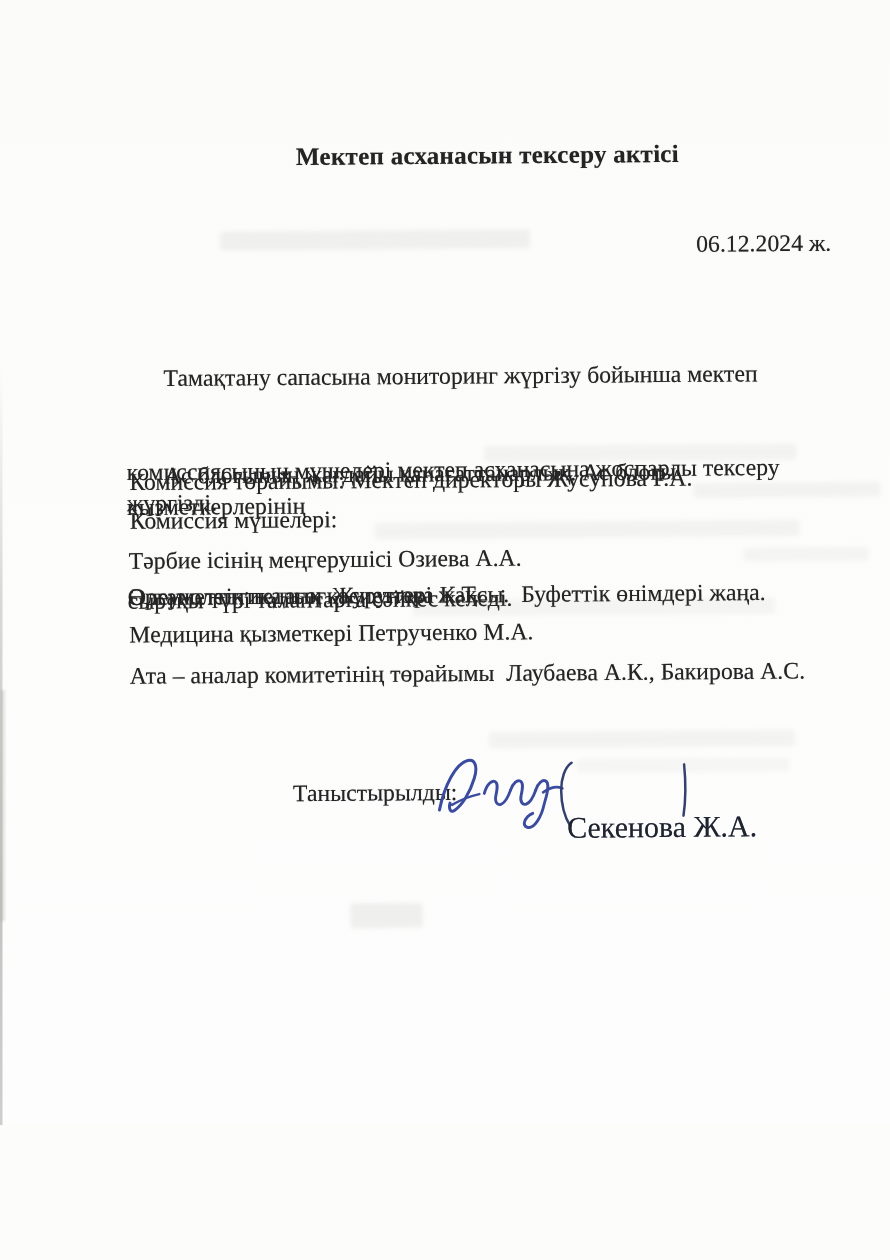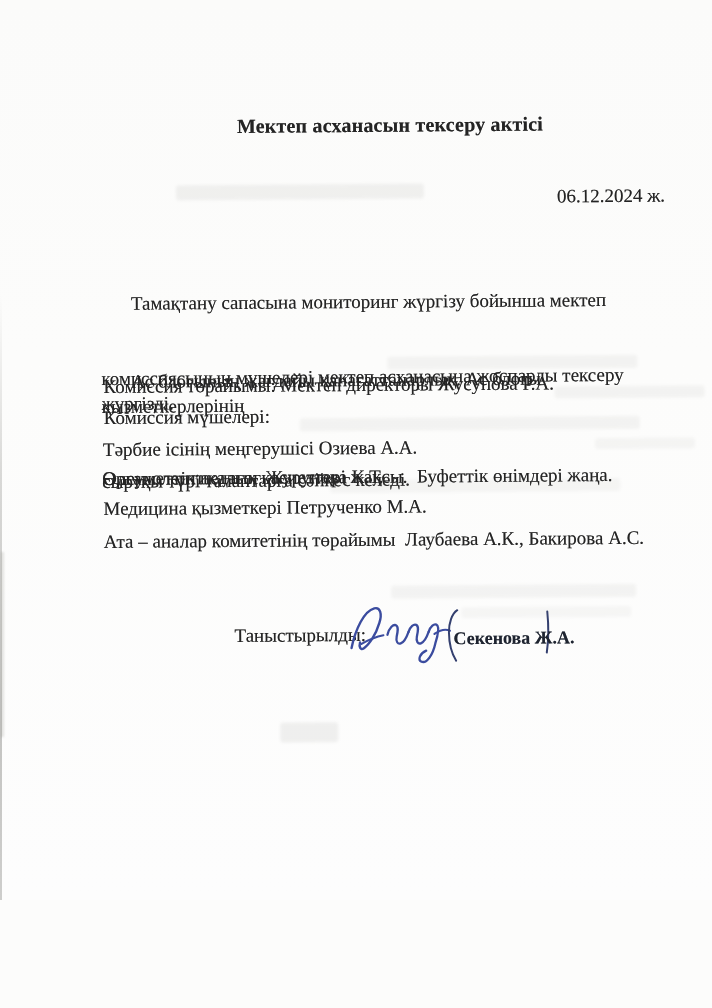--- a/index.html
+++ b/index.html
@@ -47,25 +47,24 @@
   .para {
     left: 102px;
     width: 532px;
     white-space: pre-wrap;
   }
   .para .pline { display: block; }
   .para .pline.indent { text-indent: 30px; }
   .sig-label { left: 233px; top: 622px; }
   .sig-name {
     left: 452px;
-    top: 627px;
-    font-size: 18px;
+    top: 652px;
+    font-size: 24px;
     color: #1e2430;
     text-shadow: 0 0 0.5px rgba(30,36,48,0.6);
-    font-weight: bold;
   }
   .sig-svg {
     position: absolute;
     left: 340px;
     top: 596px;
     width: 220px;
     height: 74px;
   }
   
   .ghost {

